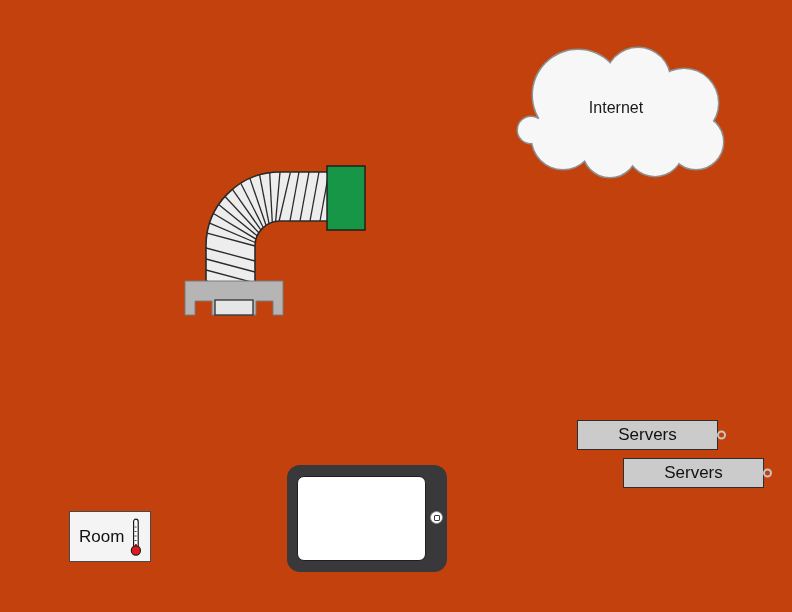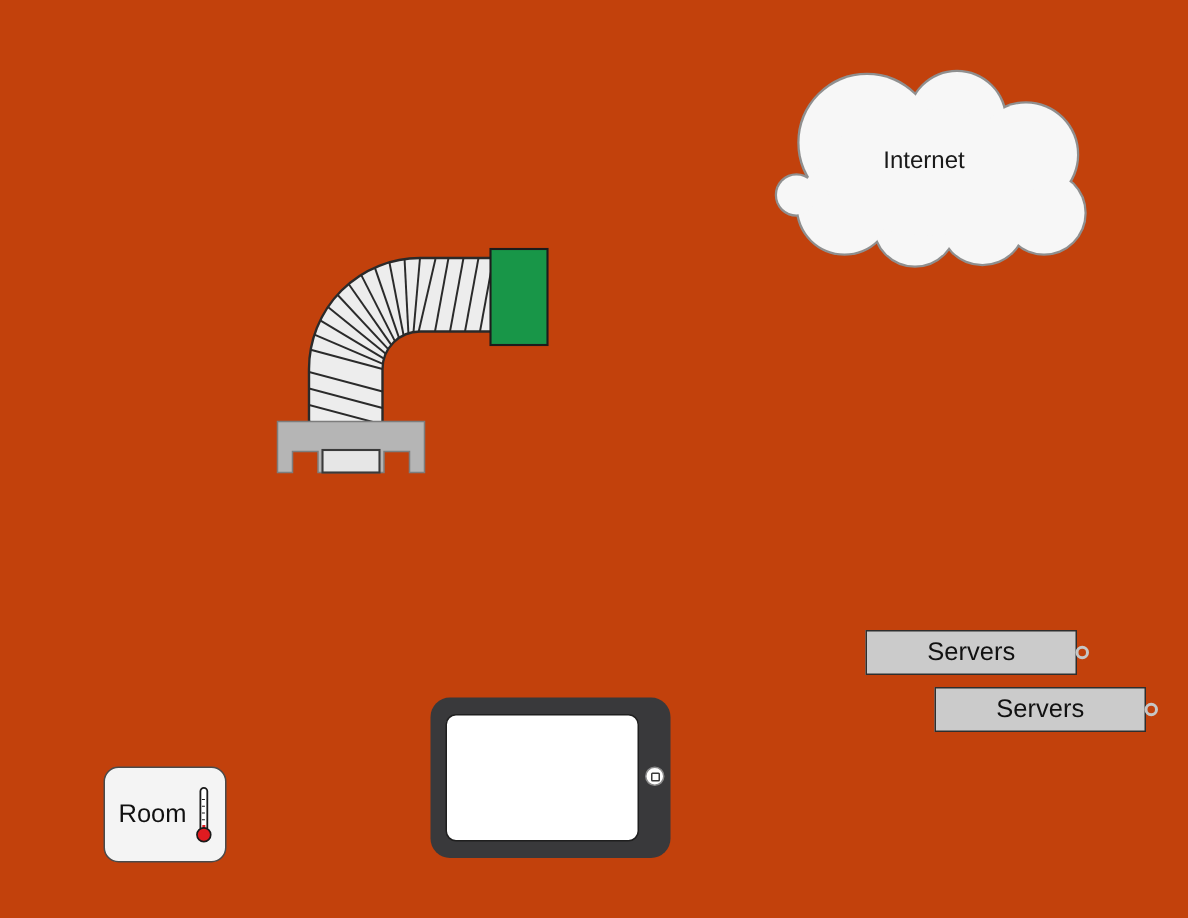--- a/index.html
+++ b/index.html
@@ -22,21 +22,21 @@
   .sensor-box{
     position:absolute;
     background:#f4f4f4;
     border:1px solid #4a4a4a;
     display:flex;align-items:center;justify-content:space-between;
     padding:0 7px 0 9px;box-sizing:border-box;
   }
   .sensor-box .lbl{font-size:17px;color:#111;}
   .sensor-oa{left:22px;top:168px;width:71px;height:41px;}
   .sensor-attic{left:134px;top:218px;width:63px;height:43px;}
-  .sensor-room{left:69px;top:511px;width:82px;height:64px;border-radius:10px;}
+  .sensor-room{left:69px;top:511px;width:82px;height:51px;}
 
   
   .server-bar{
     position:absolute;left:577px;width:141px;height:30px;
     background:#cbcbcb;border:1px solid #2e2e2e;box-sizing:border-box;
     text-align:center;line-height:28px;font-size:17px;color:#111;
   }
   .server-bar.first{top:420px;}
   .server-bar.second{top:458px;margin-left:46px;}
   .ring{

